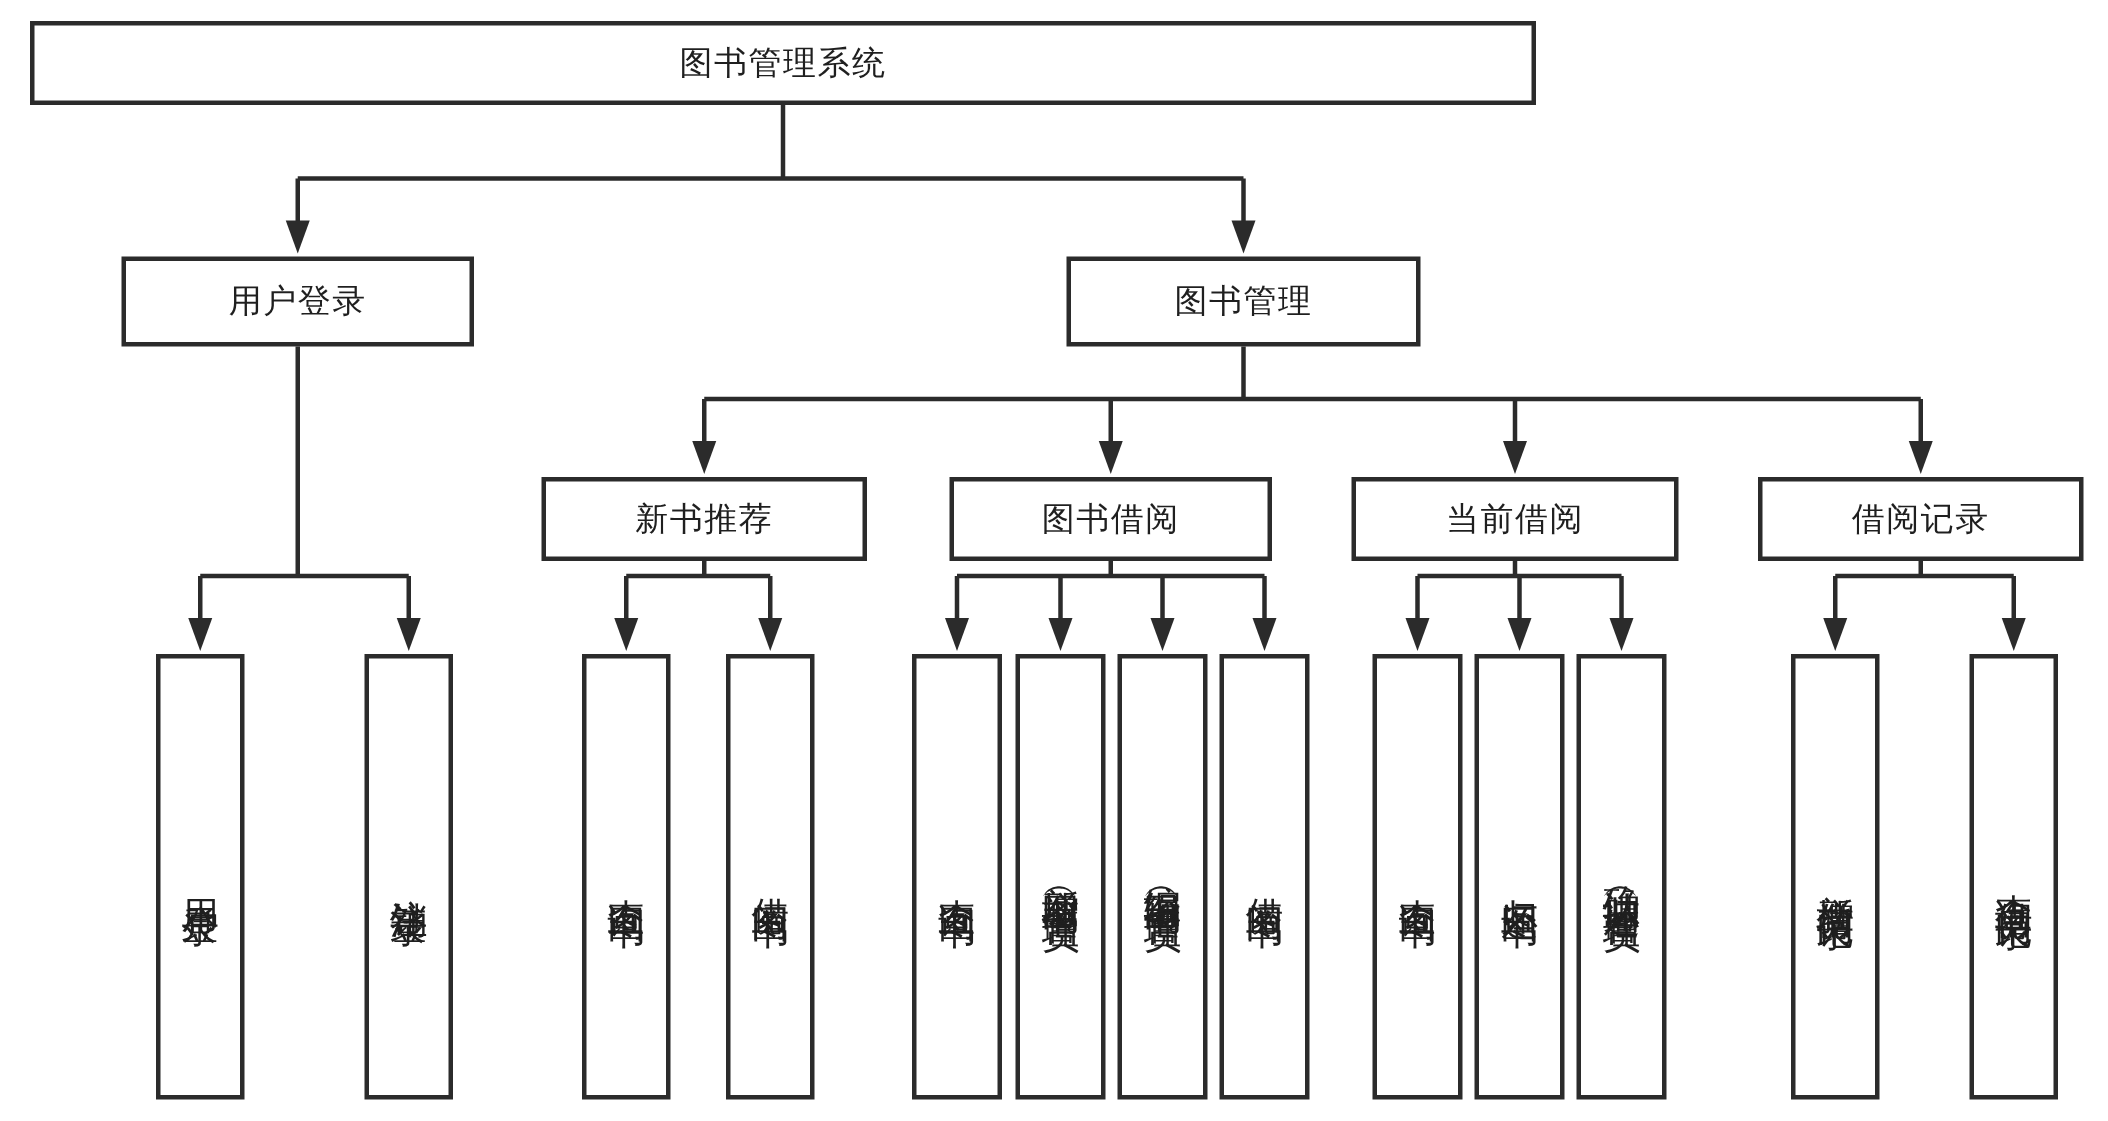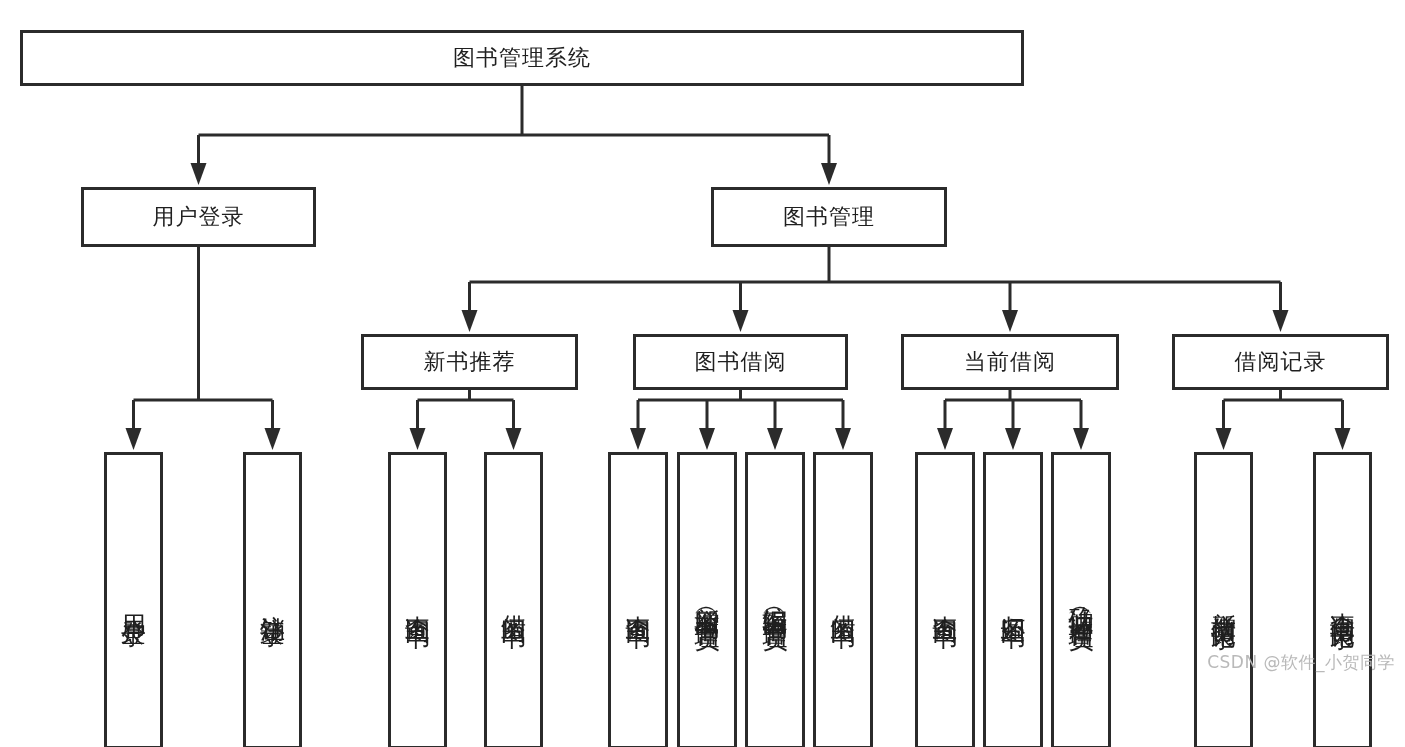--- a/index.html
+++ b/index.html
@@ -12,21 +12,20 @@
     width: 1405px;
     height: 747px;
     font-family: "DejaVu Sans", "Liberation Sans", sans-serif;
     overflow: hidden;
     position: relative;
   }
   #diagram-root {
     position: relative;
     width: 1405px;
     height: 664px;
-    margin-top: 16px;
   }
   svg#diagram-svg {
     position: absolute;
     left: 0;
     top: 0;
     width: 1405px;
     height: 747px;
     display: block;
   }
   .node-rect {
@@ -228,15 +227,14 @@
         <span class="leaf-text">确认归还（管理员）</span>
       </div>
       <div class="leaf-box" style="left: 1194px; top: 436px; width: 59px; height: 297px;">
         <span class="leaf-text">新增借阅记录</span>
       </div>
       <div class="leaf-box" style="left: 1313px; top: 436px; width: 59px; height: 297px;">
         <span class="leaf-text">查询借阅记录</span>
       </div>
     </div>
 
-  <div id="watermark">CSDN @软件_小贺同学</div>
 
 </div>
 
 </body></html>

